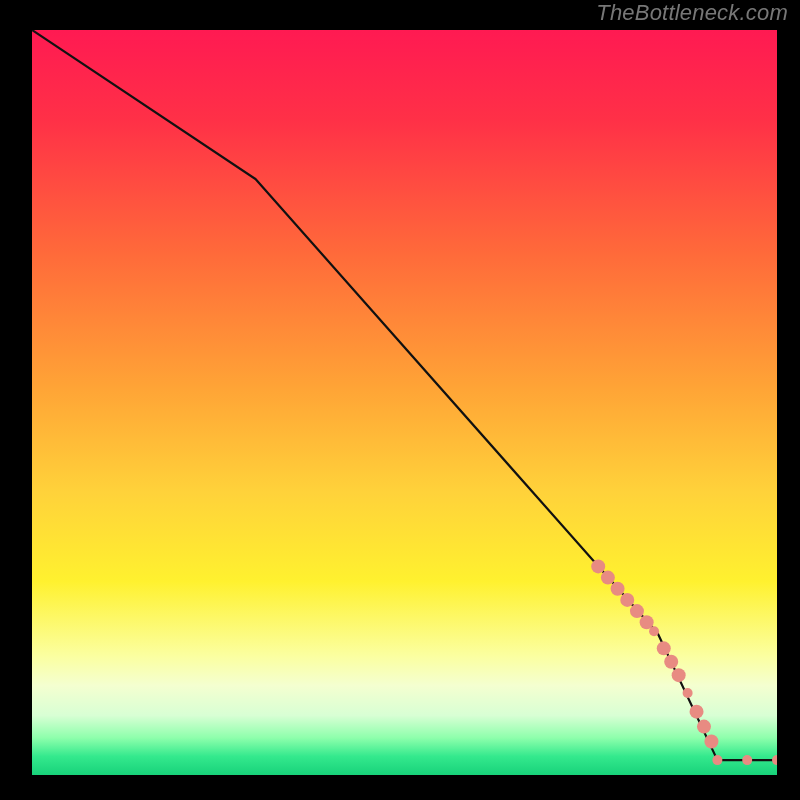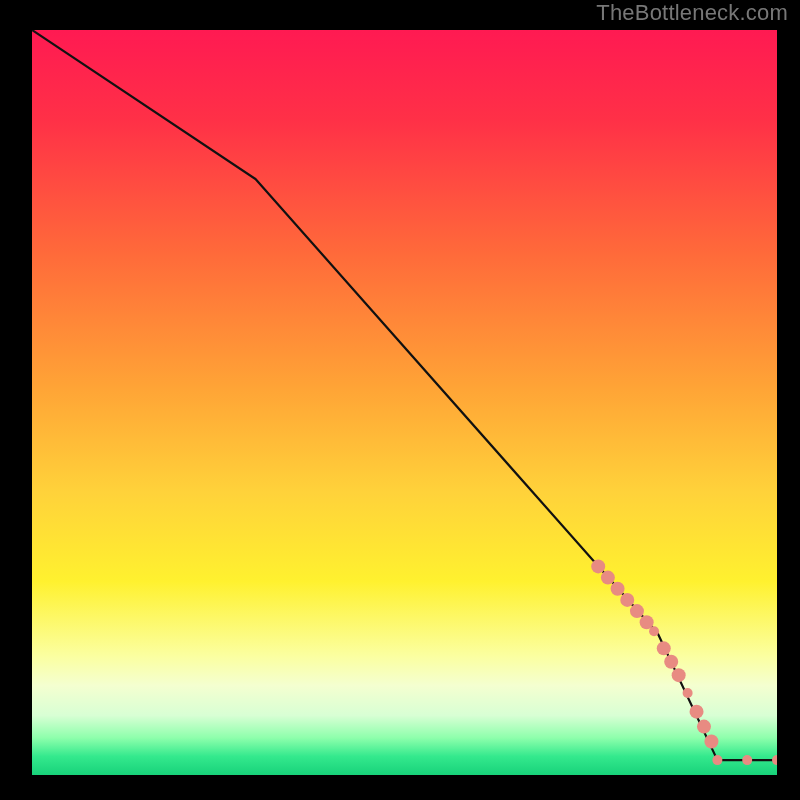--- a/index.html
+++ b/index.html
@@ -8,20 +8,21 @@
     width: 800px;
     height: 800px;
     background: #000;
     font-family: Arial, Helvetica, sans-serif;
     overflow: hidden;
   }
   .stage {
     position: relative;
     width: 800px;
     height: 800px;
+    font-style: italic;
   }
   .watermark {
     position: absolute;
     top: 0;
     right: 12px;
     color: #777;
     font-size: 22px;
     font-weight: 500;
     letter-spacing: 0.2px;
     z-index: 5;

